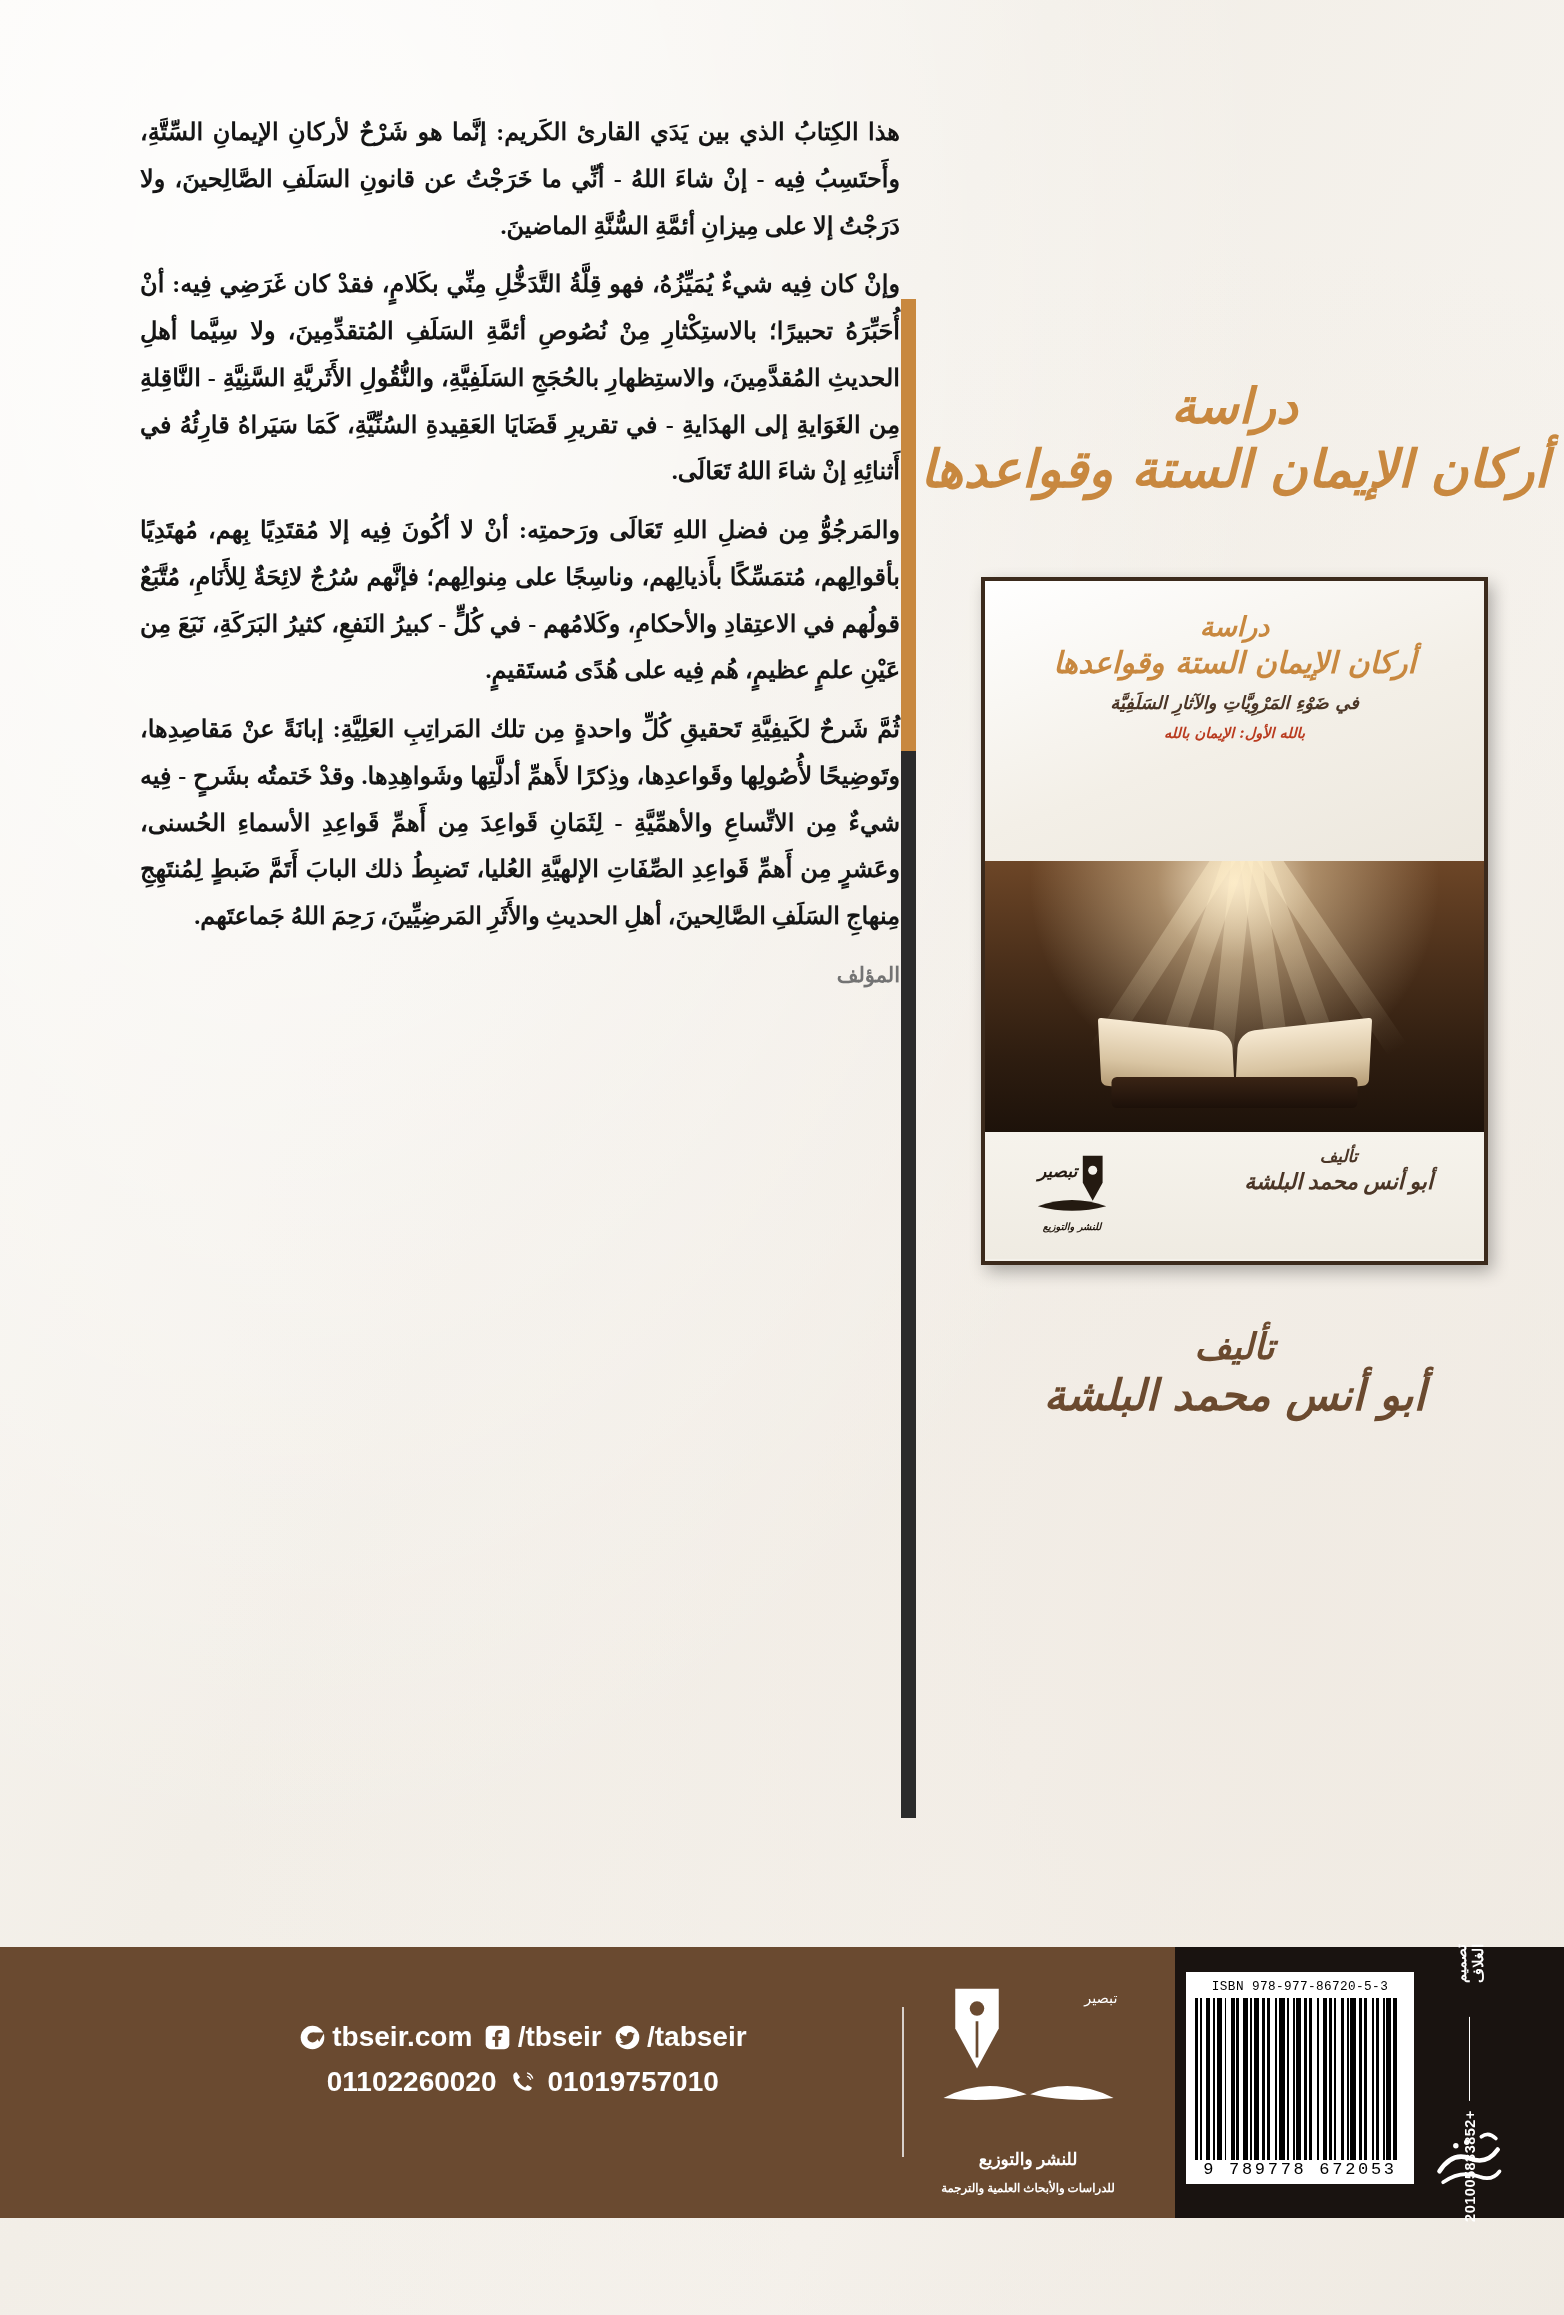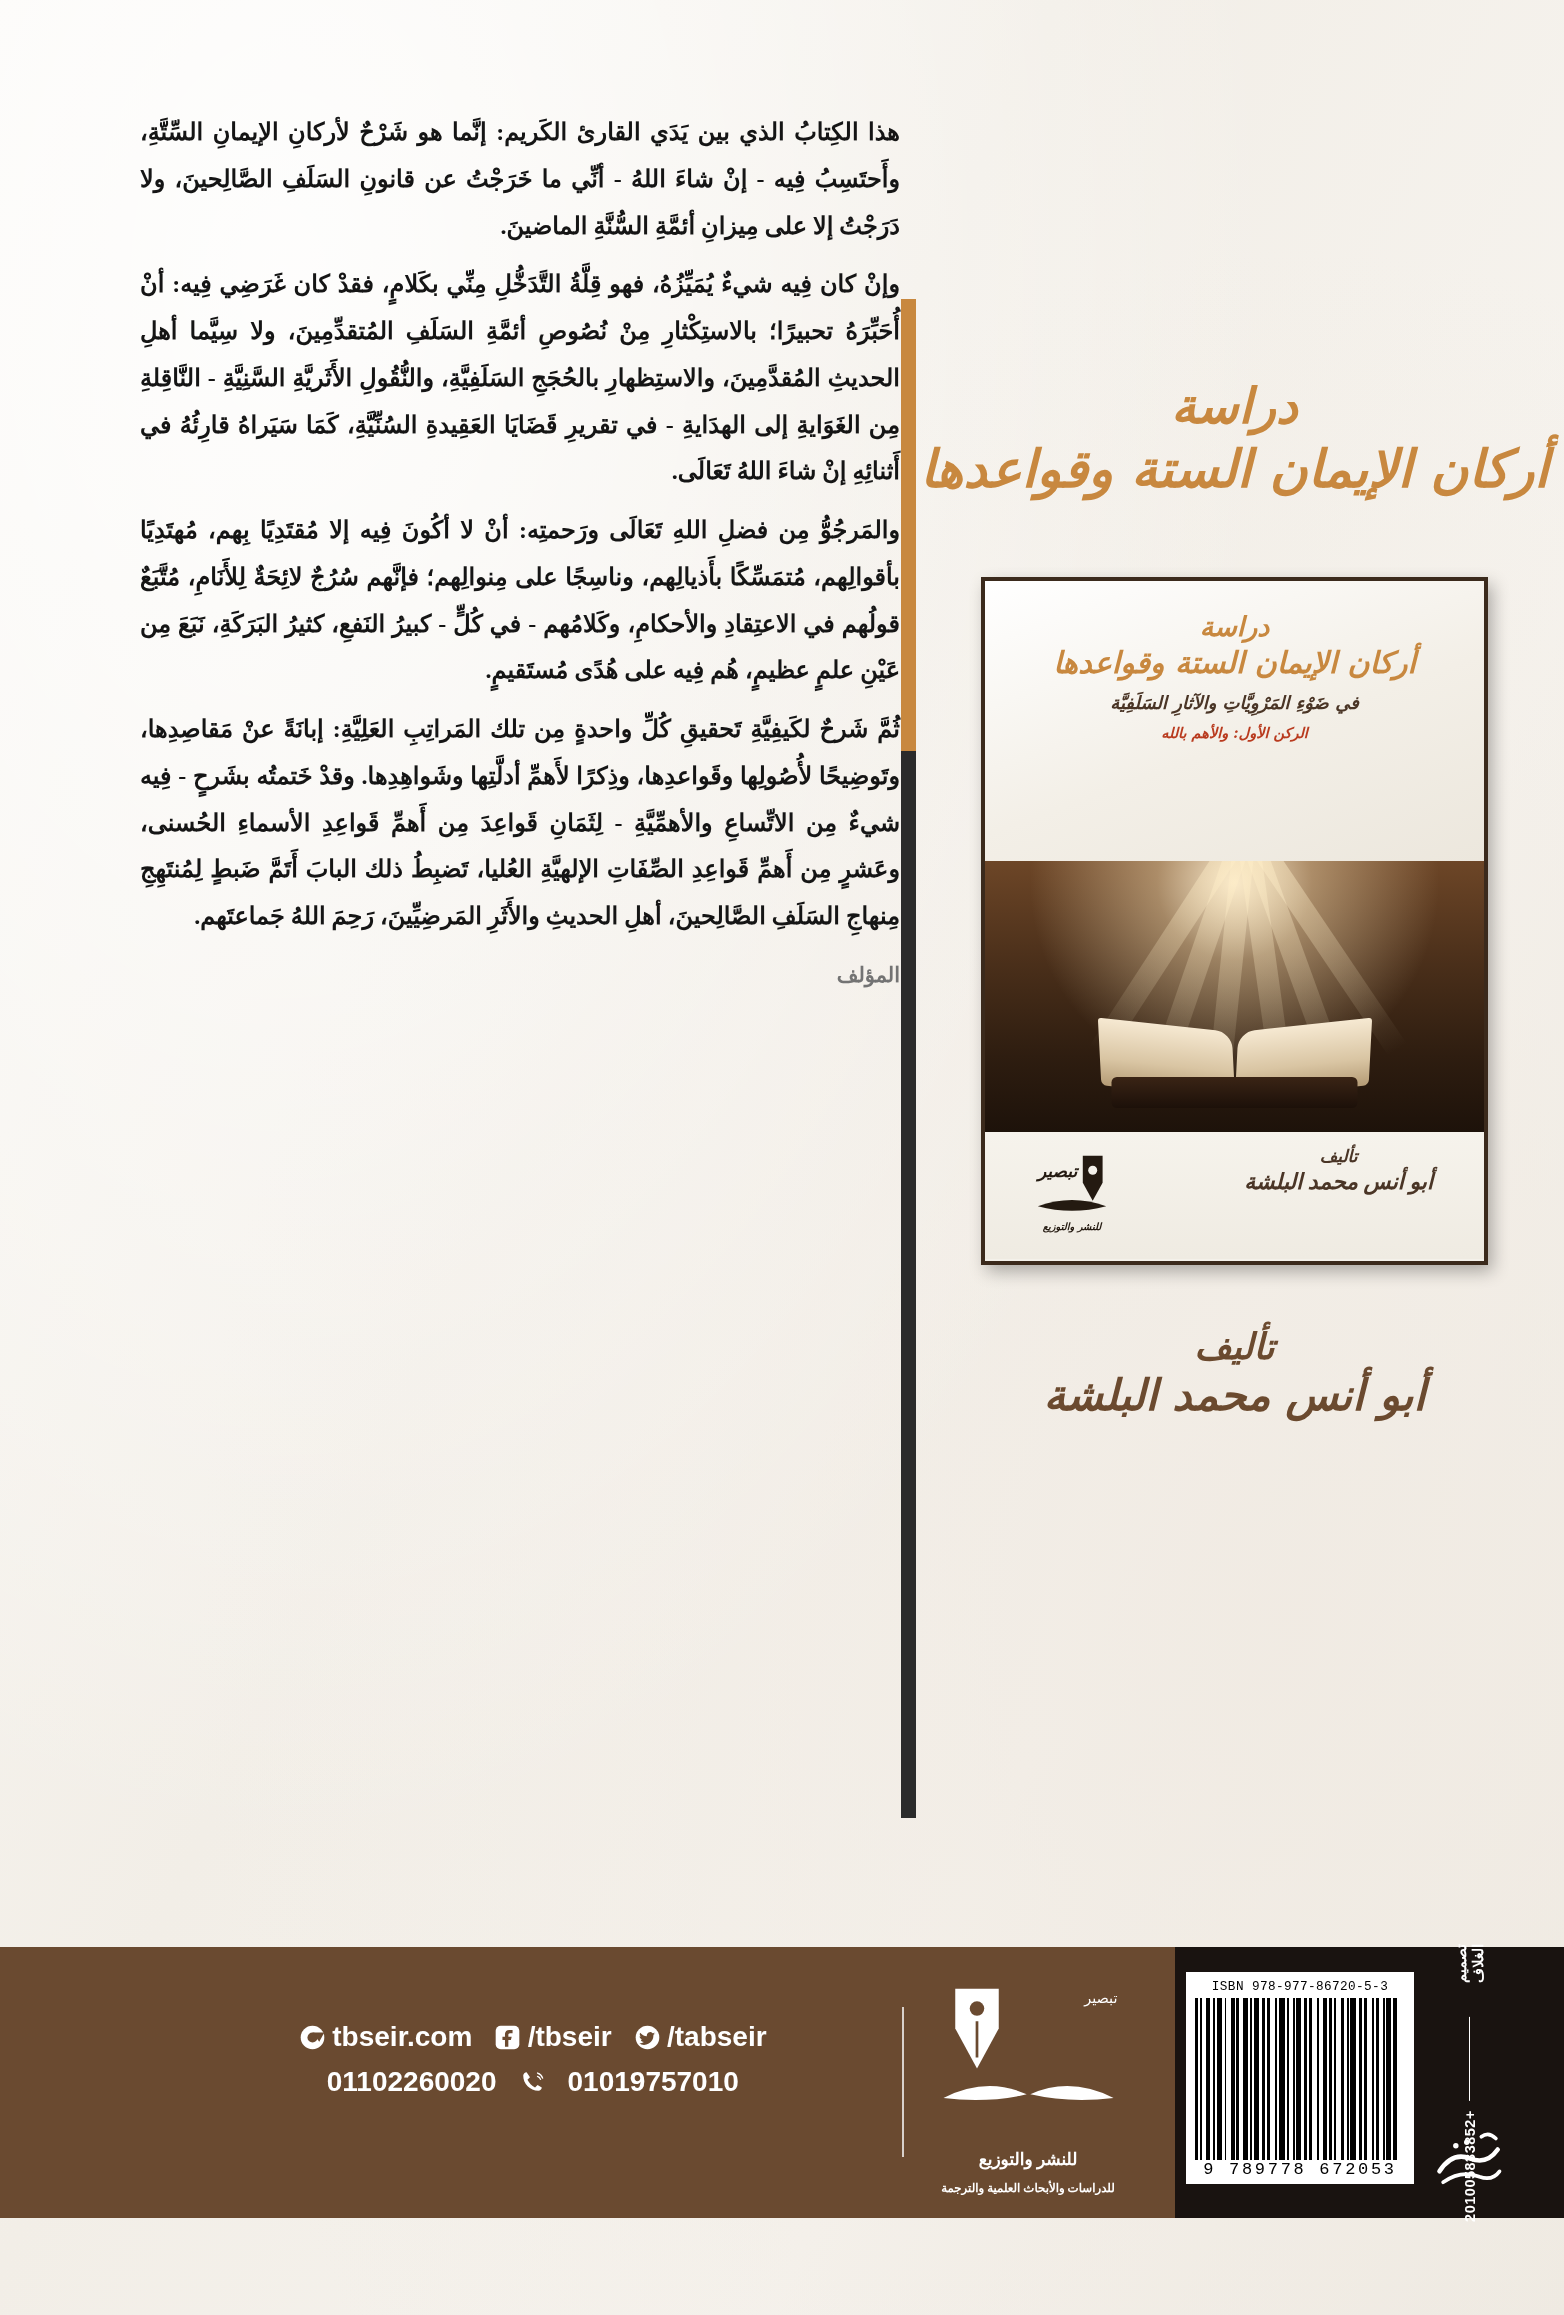--- a/index.html
+++ b/index.html
@@ -354,21 +354,21 @@
     position: absolute;
     left: 299px;
     top: 74px;
     color: #ffffff;
     direction: ltr;
     font-family: "Liberation Sans", sans-serif;
   }
   .contact-row {
     display: flex;
     align-items: center;
-    gap: 22px;
+    gap: 12px;
   }
   .contact-row.r1 { font-size: 28px; font-weight: 700; }
   .contact-row.r2 { font-size: 28px; font-weight: 700; margin-top: 12.7px; justify-content: center; }
   .contact-item { display: flex; align-items: center; gap: 6.3px; }
   .ic { width: 27px; height: 27px; display: inline-block; color: #ffffff; }
 
   .pub-logo {
     position: absolute;
     right: 43px;
     top: 38px;
@@ -416,21 +416,21 @@
       <span class="t1">دراسة</span>
       <span class="t2">أركان الإيمان الستة وقواعدها</span>
     </div>
 
     <div class="inset-cover">
 
       <div class="inset-top">
         <span class="it1">دراسة</span>
         <span class="it2">أركان الإيمان الستة وقواعدها</span>
         <span class="it3">في ضَوْءِ المَرْوِيَّاتِ والآثارِ السَلَفِيَّة</span>
-        <span class="it4">الركن الأول: والأهم بالله</span>
+        <span class="it4">بالله الأول: الإيمان بالله</span>
       </div>
 
       <div class="inset-photo">
         <span class="ray" style="transform:rotate(-34deg)"></span>
         <span class="ray" style="transform:rotate(-20deg)"></span>
         <span class="ray" style="transform:rotate(-8deg)"></span>
         <span class="ray" style="transform:rotate(6deg)"></span>
         <span class="ray" style="transform:rotate(19deg)"></span>
         <span class="ray" style="transform:rotate(33deg)"></span>
         <div class="book-shape">

